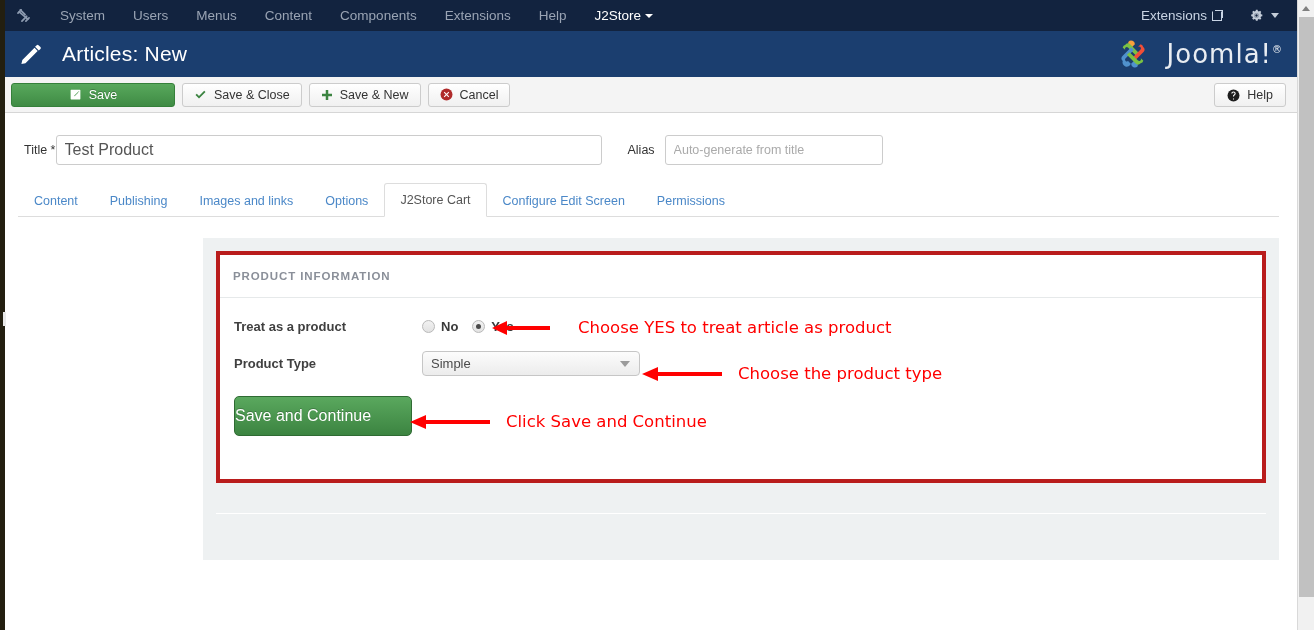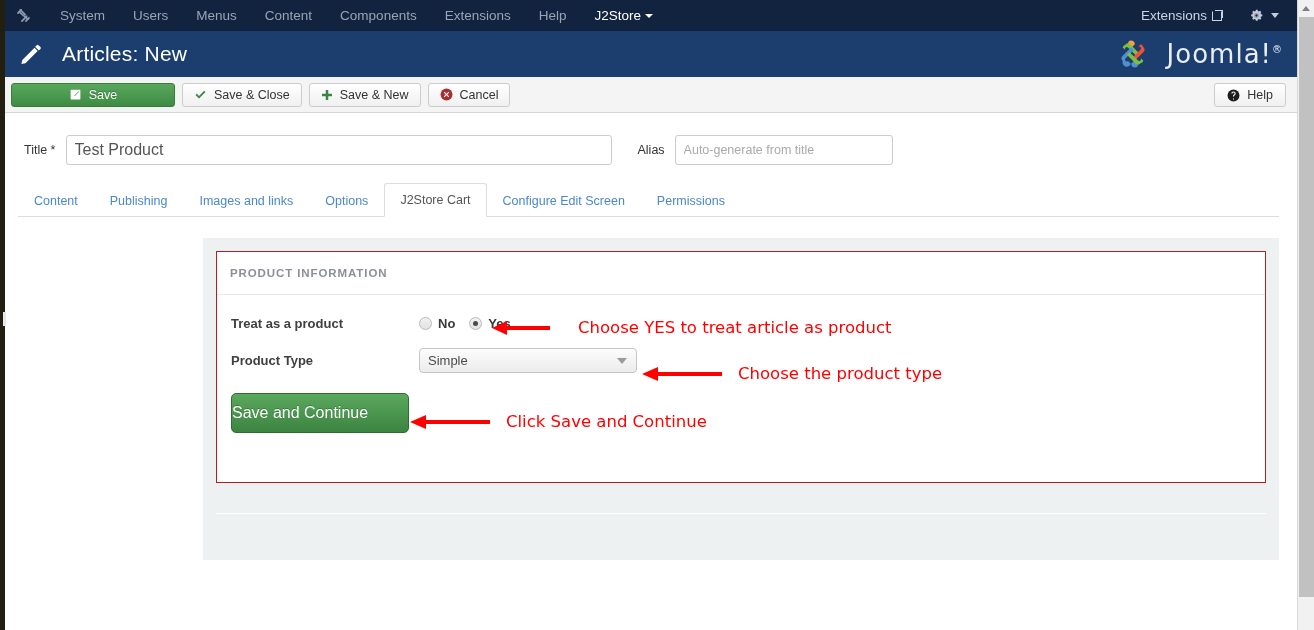--- a/index.html
+++ b/index.html
@@ -180,21 +180,20 @@
 
   
   .title-row {
     display: flex; align-items: center;
     padding: 18px 0 0 24px;
     height: 56px;
   }
   .lbl {
     font-size: 12.5px;
     color: #333333;
-    margin-right: 10px;
     white-space: nowrap;
   }
   .inp {
     height: 30px;
     border: 1px solid #cccccc;
     border-radius: 3px;
     padding: 0 8px;
     font-size: 16px;
     color: #555555;
     font-family: "Liberation Sans", sans-serif;
@@ -237,21 +236,21 @@
   
   .panel-outer {
     margin: 21px 18px 0 203px;
     background: #eef1f2;
     height: 322px;
     padding: 13px;
     position: relative;
   }
   .card {
     background: #ffffff;
-    border: 1px solid #b91c1c;
+    border: 4px solid #b91c1c;
     height: 232px;
     position: relative;
   }
   .card-head {
     height: 43px;
     border-bottom: 1px solid #e6e9ea;
     display: flex; align-items: center;
     padding-left: 13px;
   }
   .card-head-title {

